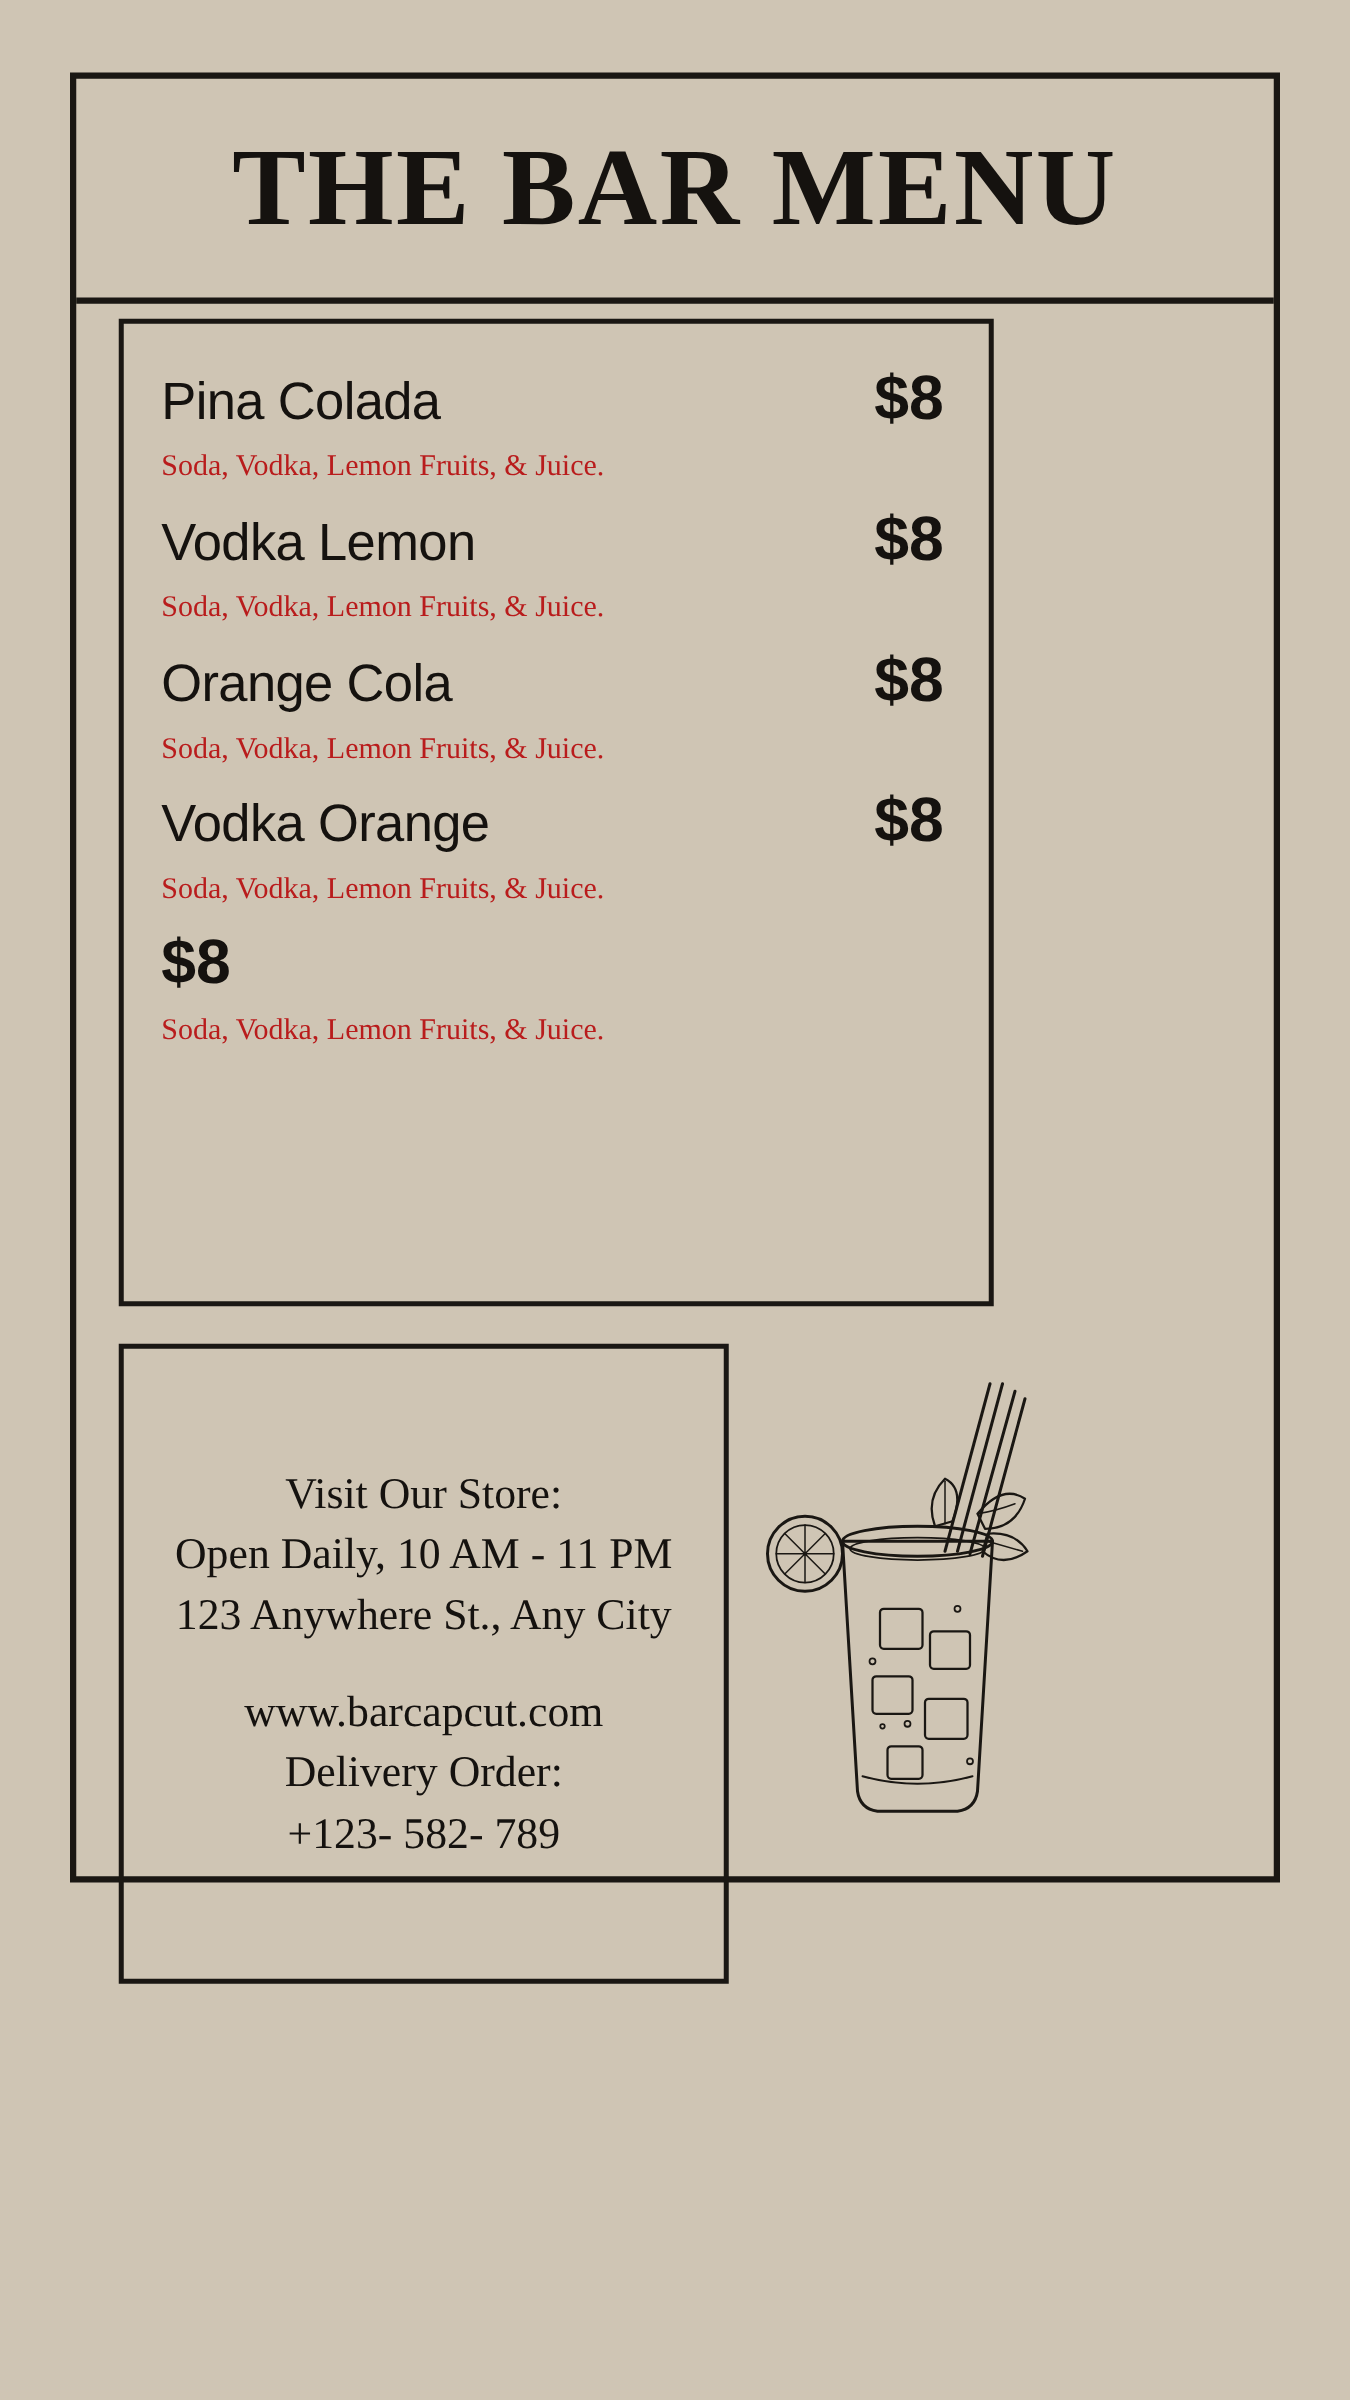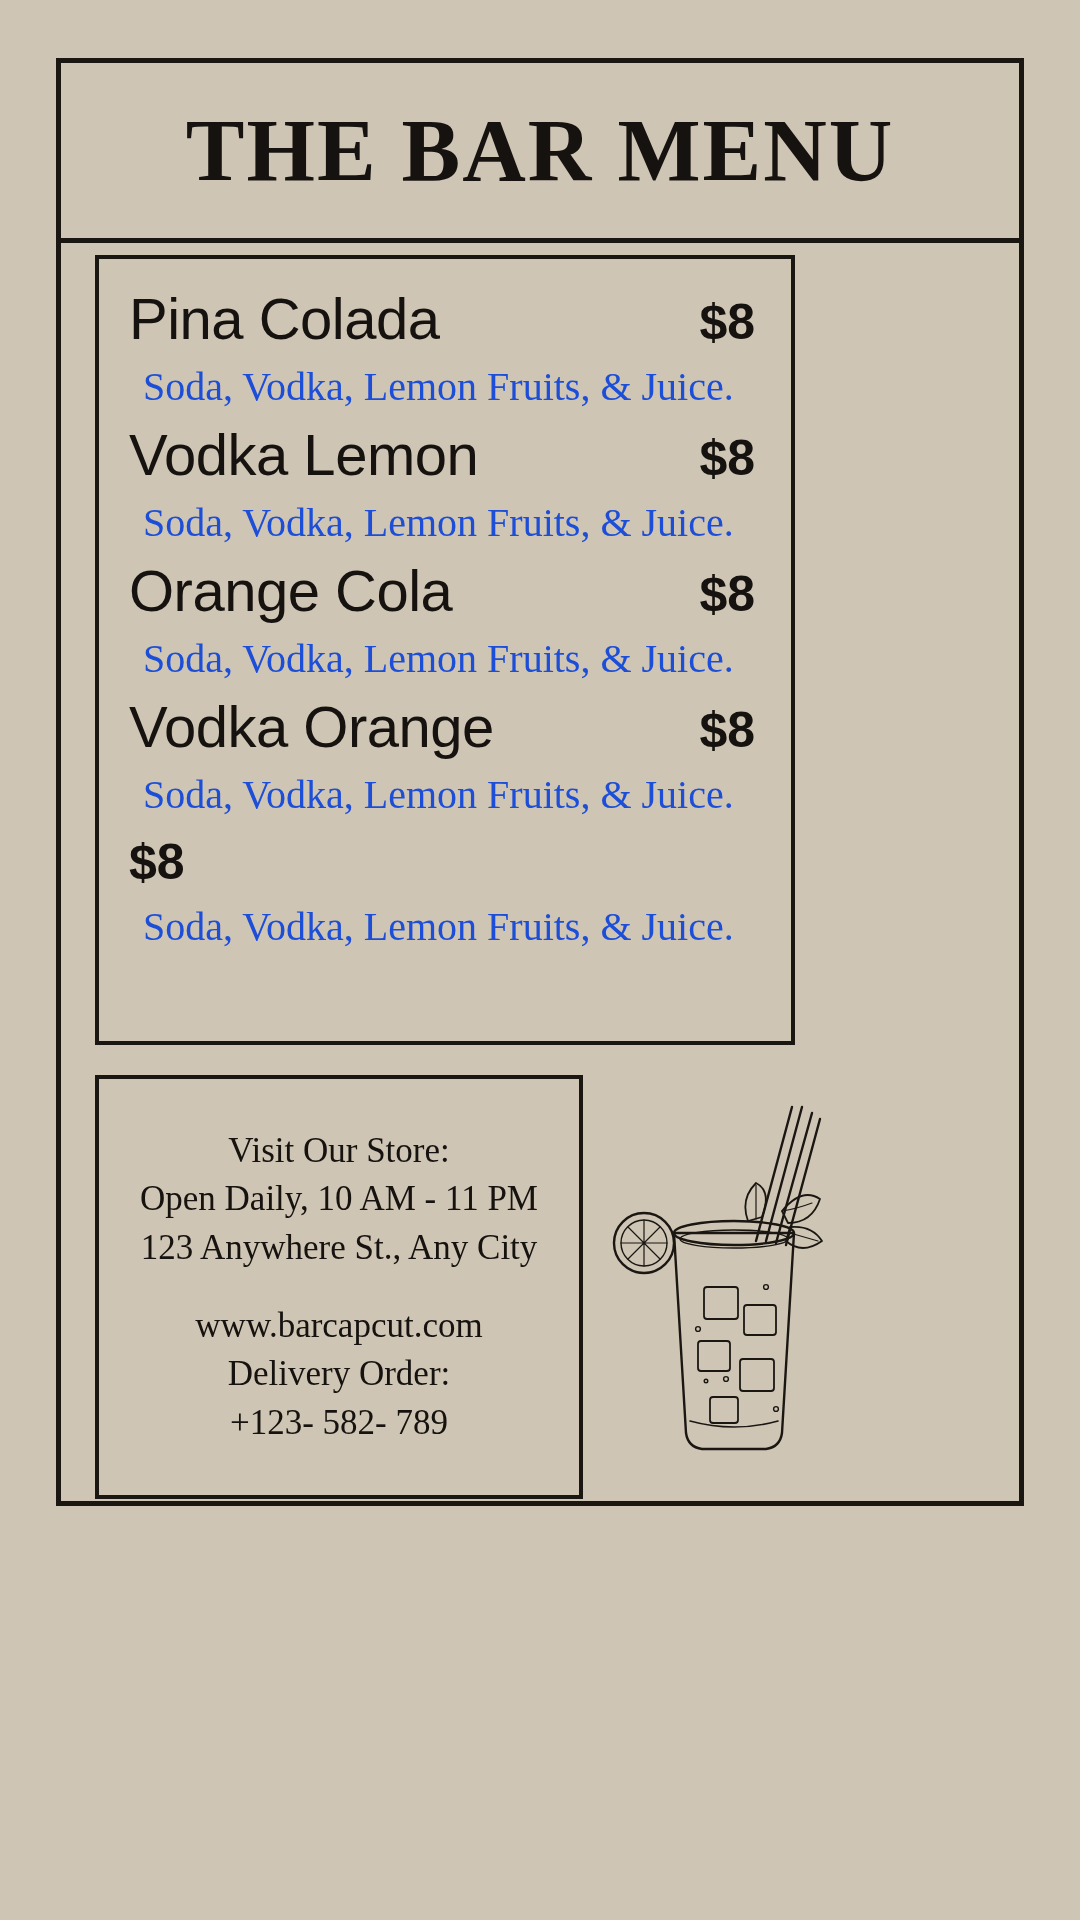--- a/index.html
+++ b/index.html
@@ -66,48 +66,47 @@
   .menu-item {
     margin-bottom: 14px;
   }
   .menu-row {
     display: flex;
     align-items: baseline;
     justify-content: space-between;
   }
   .item-name {
     font-family: "Liberation Sans", sans-serif;
-    font-size: 58px;
+    font-size: 42px;
     font-weight: normal;
     line-height: 1.05;
     letter-spacing: -0.5px;
     color: #15120f;
   }
   .item-price {
     font-family: "Liberation Sans", sans-serif;
     font-size: 50px;
     font-weight: bold;
     color: #15120f;
     padding-right: 6px;
   }
   .item-desc {
     font-family: "Liberation Serif", serif;
-    font-size: 40px;
+    font-size: 24px;
     line-height: 1.2;
     margin-top: 12px;
-    color: #1d4ed8;
-    margin-left: 14px;
+    color: #b91c1c;
   }
   
   .info-box {
     position: absolute;
     left: 34px;
     top: 1012px;
     width: 488px;
-    height: 424px;
+    height: 512px;
     border: 4px solid #1a1713;
     box-sizing: border-box;
     display: flex;
     flex-direction: column;
     align-items: center;
     justify-content: center;
     text-align: center;
   }
   .info-line {
     font-family: "Liberation Serif", serif;

